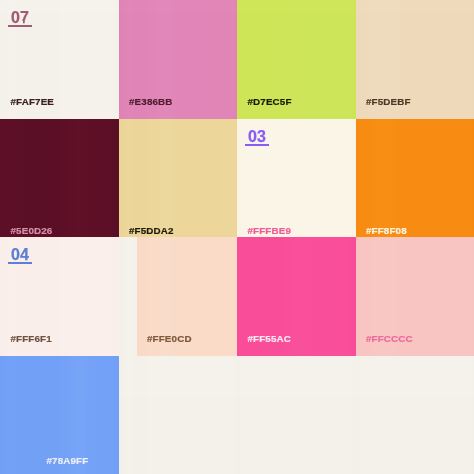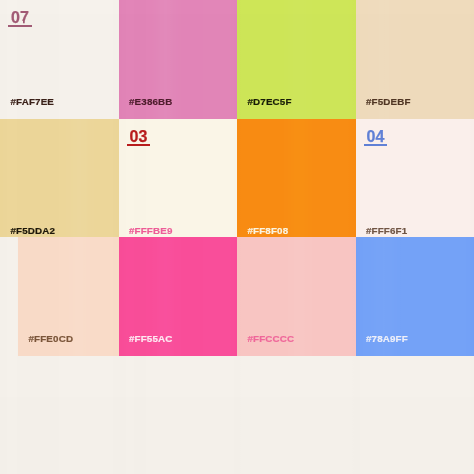--- a/index.html
+++ b/index.html
@@ -207,25 +207,28 @@
     </div>
     <div class="cell" style="background: rgb(226, 133, 184);">
       <div class="hex" style="color: rgb(77, 27, 43);">#E386BB</div>
     </div>
     <div class="cell" style="background: rgb(206, 230, 87);">
       <div class="hex" style="color: rgb(23, 28, 6);">#D7EC5F</div>
     </div>
     <div class="cell" style="background: rgb(239, 219, 188);">
       <div class="hex" style="color: rgb(78, 52, 34);">#F5DEBF</div>
     </div>
+    <div class="cell" style="background: rgb(92, 15, 38);">
+      <div class="hex" style="color: rgb(218, 146, 171);">#5E0D26</div>
+    </div>
     <div class="cell" style="background: rgb(237, 215, 154); padding-left: 40px;">
       <div class="hex" style="color: rgb(29, 23, 8);">#F5DDA2</div>
     </div>
     <div class="cell" style="background: rgb(251, 246, 232);">
-      <div class="num" style="color: #b91c1c;">
+      <div class="num" style="color: #8b5cf6;">
         <span class="d">03</span>
         <span class="bar"></span>
       </div>
       <div class="hex" style="color: rgb(238, 91, 151);">#FFFBE9</div>
     </div>
     <div class="cell" style="background: rgb(249, 140, 18);">
       <div class="hex" style="color: rgb(251, 245, 226);">#FF8F08</div>
     </div>
     <div class="cell" style="background: rgb(251, 240, 236);">
       <div class="num" style="color: rgb(94, 127, 214);">
@@ -237,18 +240,18 @@
     <div class="cell" style="background: rgb(250, 220, 201); margin-left: 18px;">
       <div class="hex" style="color: rgb(124, 86, 58);">#FFE0CD</div>
     </div>
     <div class="cell" style="background: rgb(250, 77, 154);">
       <div class="hex" style="color: rgb(255, 234, 243);">#FF55AC</div>
     </div>
     <div class="cell" style="background: rgb(249, 198, 195);">
       <div class="hex" style="color: rgb(240, 103, 155);">#FFCCCC</div>
     </div>
     <div class="cell" style="background: rgb(115, 162, 248);">
-      <div class="hex" style="color: rgb(238, 240, 250);">#78A9FF</div>
+      <div class="hex" style="color: rgb(238, 240, 250); margin-left: 36px;">#78A9FF</div>
     </div>
   </div>
   <div class="tex"></div>
   <div class="tex2"></div>
 </div>
 
 </body></html>

